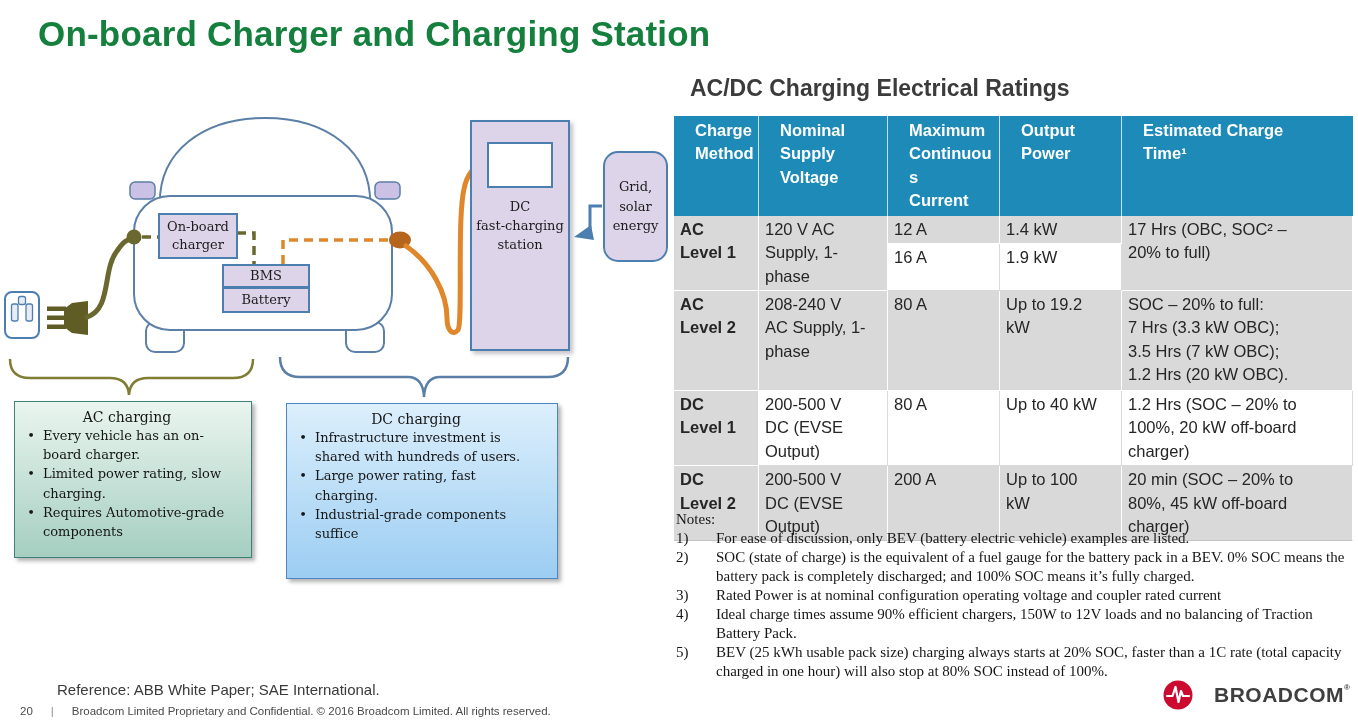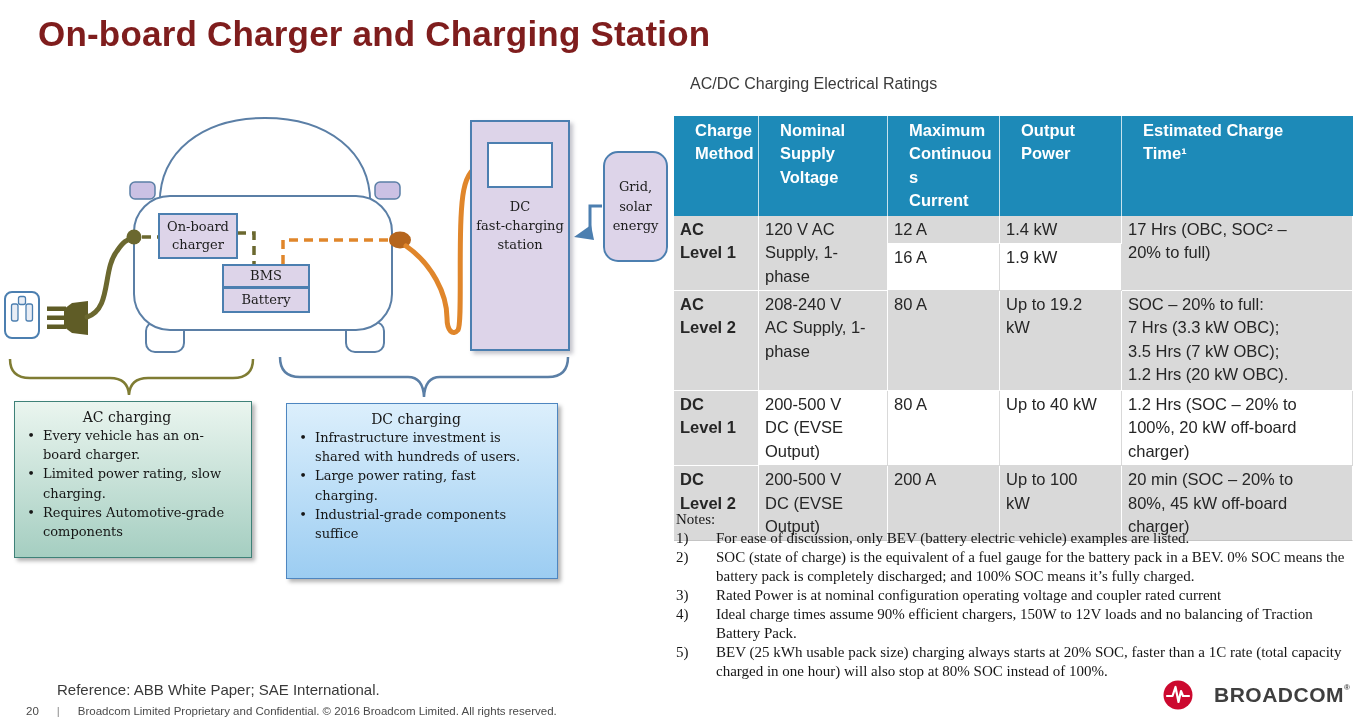--- a/index.html
+++ b/index.html
@@ -2,21 +2,21 @@
 <html><head>
 <meta charset="utf-8">
 <style>
   html,body{margin:0;padding:0;background:#888;}
   .slide{position:relative;width:1358px;height:722px;background:#ffffff;overflow:hidden;
          font-family:"Liberation Sans",sans-serif;}
   .pre{white-space:pre-line;}
 
   
   .slide-title{position:absolute;left:38px;top:14px;font-size:35px;font-weight:bold;
-               color:#7f1d1d;letter-spacing:.2px;}
+               color:#15803d;letter-spacing:.2px;}
 
   
   .diagram-svg{position:absolute;left:0;top:0;width:1358px;height:722px;}
 
   
   .lavbox{position:absolute;background:#ddd4e9;border:2px solid #4c7fb0;box-sizing:border-box;
           display:flex;align-items:center;justify-content:center;text-align:center;
           font-family:"DejaVu Serif",serif;font-size:13px;color:#1c1c1c;line-height:1.4;}
   .obc-box{left:158px;top:213px;width:80px;height:46px;}
   .bms-box{left:222px;top:264px;width:88px;height:24px;}
@@ -34,41 +34,41 @@
             color:#161616;box-shadow:3px 3px 4px rgba(0,0,0,.3);padding:5px 16px 4px 4px;}
   .ac-box{left:14px;top:401px;width:238px;height:157px;border:1.5px solid #3e8178;
           background:linear-gradient(#eaf5ef,#a5cec1);}
   .dc-box{left:286px;top:403px;width:272px;height:176px;border:1.5px solid #4e86c0;
           background:linear-gradient(#dceffc,#9ccdf2);}
   .info-title{text-align:center;font-size:14px;margin:2px 0 1px;}
   .bullet-row{display:grid;grid-template-columns:24px 1fr;font-size:13px;line-height:1.48;}
   .bullet-row .mark{text-align:center;}
 
   
-  .table-title{position:absolute;left:690px;top:75px;font-size:16px;font-weight:normal;color:#3b3b3b;}
+  .table-title{position:absolute;left:690px;top:75px;font-size:23px;font-weight:bold;color:#3b3b3b;}
   .ratings{position:absolute;left:674px;top:116px;border-collapse:separate;border-spacing:0;
            table-layout:fixed;width:679px;font-size:16.5px;line-height:1.42;color:#262626;}
   .ratings th,.ratings td{vertical-align:top;text-align:left;padding:2px 6px;white-space:pre-line;
                           box-sizing:border-box;}
   .ratings thead th{background:#1d8ab8;color:#ffffff;font-weight:bold;padding:3px 21px;
                     border-right:1px solid rgba(255,255,255,.75);}
   .ratings thead th:last-child{border-right:none;}
   .ratings .g{background:#d9d9d9;border-right:1px solid #ffffff;border-bottom:1px solid #ffffff;}
   .ratings .w{background:#ffffff;border-right:1px solid #d9d9d9;border-bottom:1px solid #d9d9d9;}
   .ratings .method{font-weight:bold;}
   .ratings tr.last .g,.ratings tr.last .w{border-bottom:1px solid #c4c4c4;}
 
   
   .notes{position:absolute;left:676px;top:510px;width:678px;font-family:"Liberation Serif",serif;
          font-size:15px;line-height:1.27;color:#161616;}
   .note-row{display:grid;grid-template-columns:40px 1fr;}
 
   
   .reference{position:absolute;left:57px;top:681px;font-size:15px;color:#3a3a3a;}
-  .footer-line{position:absolute;left:20px;top:705px;font-size:11.5px;color:#4a4a4a;margin-left:6px;}
+  .footer-line{position:absolute;left:20px;top:705px;font-size:11.5px;color:#4a4a4a;}
   .footer-line .pg{margin-right:18px;}
   .footer-line .sep{margin-right:18px;color:#8a8a8a;}
 
   
   .logo{position:absolute;left:1163px;top:680px;display:flex;align-items:center;gap:21px;}
   .logo-mark{width:30px;height:30px;}
   .logo-text{font-size:21px;font-weight:bold;color:#3f3f3f;letter-spacing:.5px;}
   .logo-reg{font-size:8px;color:#3f3f3f;vertical-align:top;}
 </style>
 </head>

